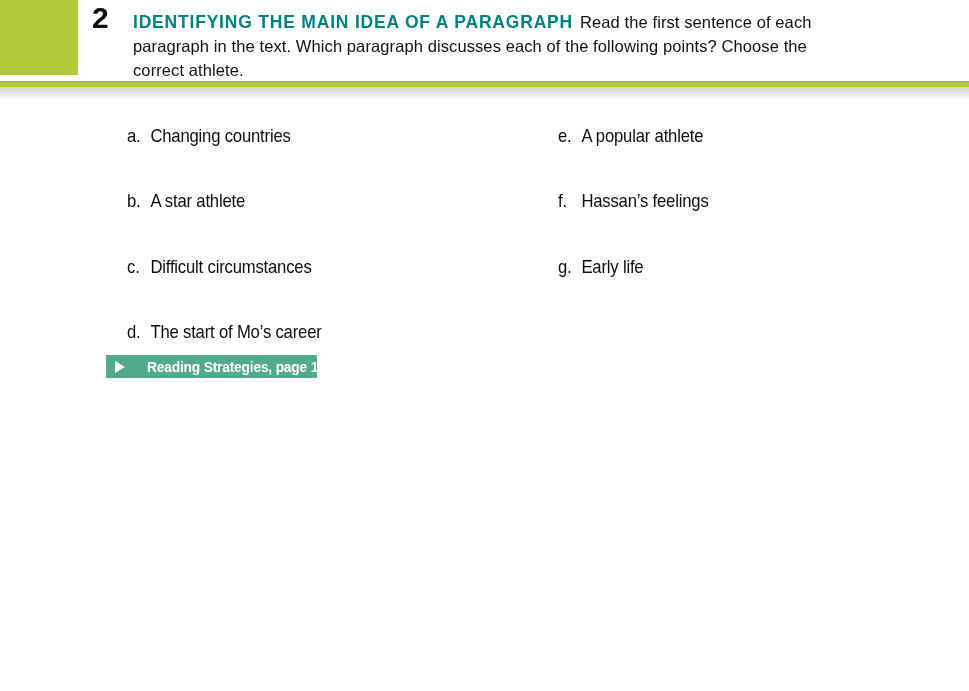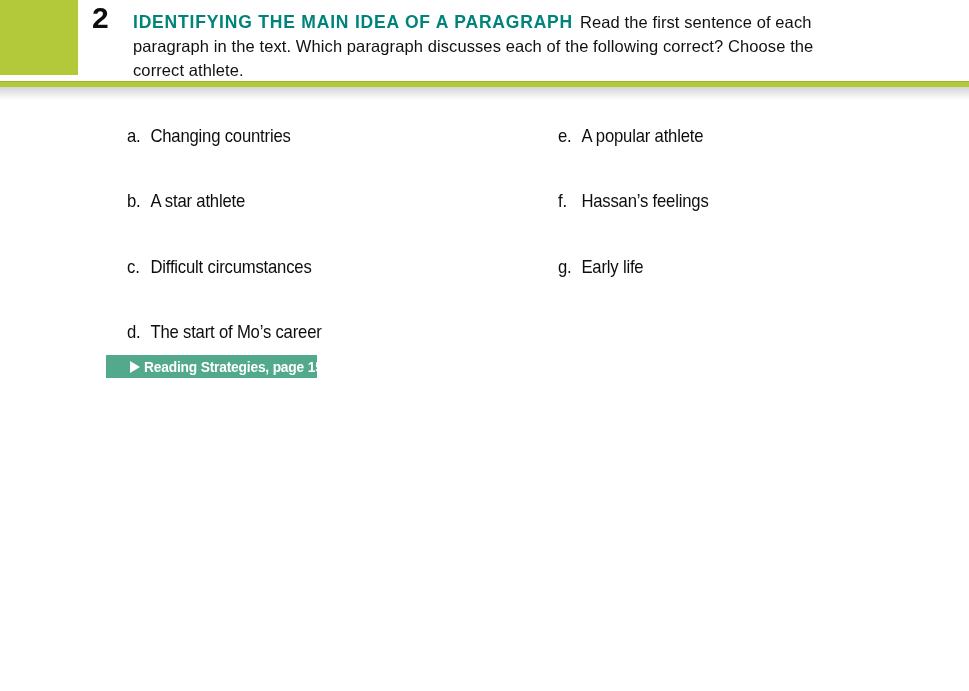--- a/index.html
+++ b/index.html
@@ -97,22 +97,22 @@
   .ref-badge {
     position: absolute;
     left: 106px;
     top: 355px;
     width: 211px;
     height: 23px;
     background: var(--badge-green, #52a98c);
     display: flex;
     align-items: center;
     box-sizing: border-box;
-    padding-left: 24px;
-    gap: 4px;
+    padding-left: 9px;
+    gap: 22px;
     cursor: pointer;
   }
   .play-triangle {
     width: 0;
     height: 0;
     border-left: 10px solid #ffffff;
     border-top: 6.5px solid transparent;
     border-bottom: 6.5px solid transparent;
     flex: 0 0 auto;
   }
@@ -130,21 +130,21 @@
 <body>
 
 <div class="page">
 
   <div class="lime-square"></div>
 
   <div class="exercise-number">2</div>
 
   <div class="header-text">
     <span class="exercise-title">IDENTIFYING THE MAIN IDEA OF A PARAGRAPH</span><span>Read the first sentence of each</span><br>
-    <span>paragraph in the text. Which paragraph discusses each of the following correct? Choose the</span><br>
+    <span>paragraph in the text. Which paragraph discusses each of the following points? Choose the</span><br>
     <span>correct athlete.</span>
   </div>
 
   <div class="green-rule"></div>
   <div class="rule-shadow"></div>
 
   <div class="option col-left row-1">
     <span class="letter">a.</span>
     <span class="text">Changing countries</span>
   </div>

